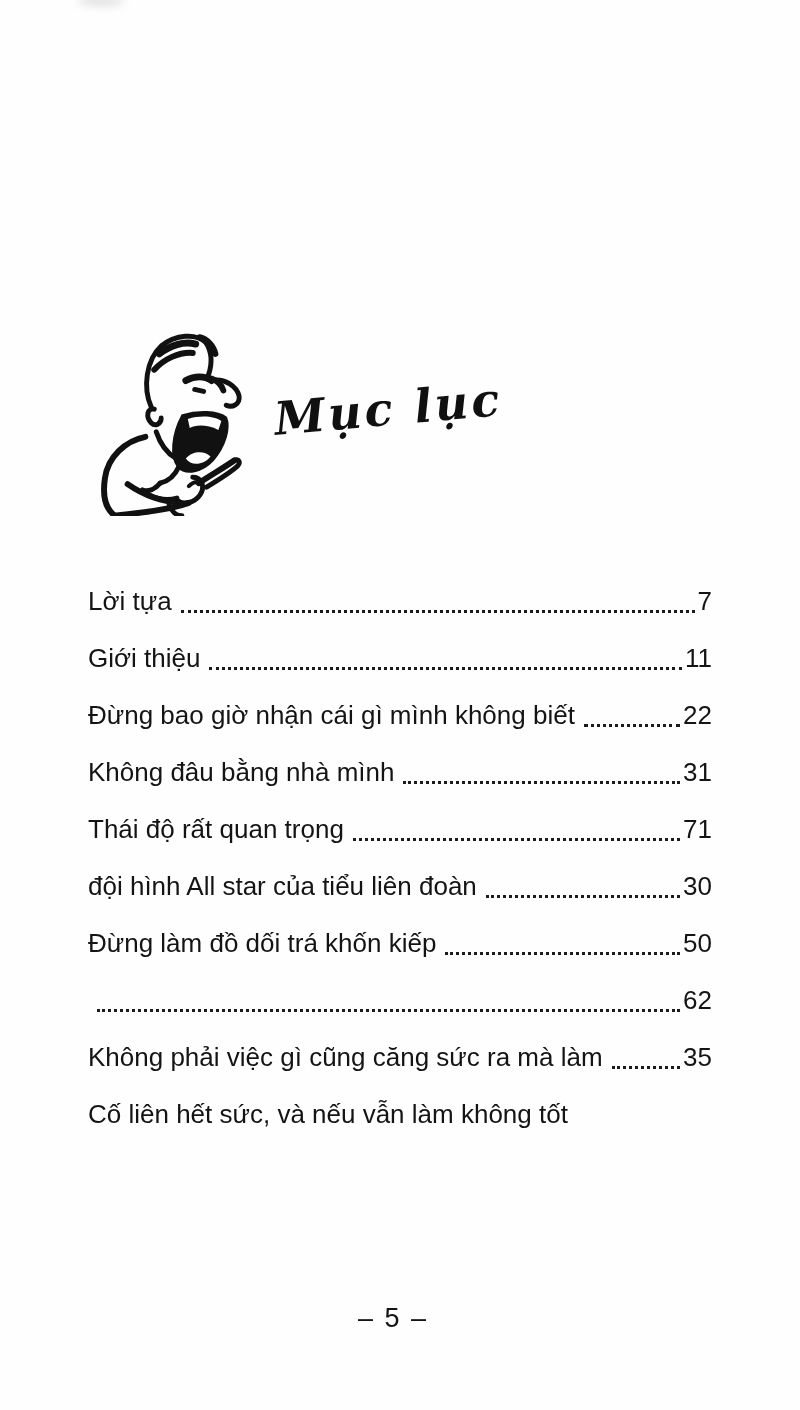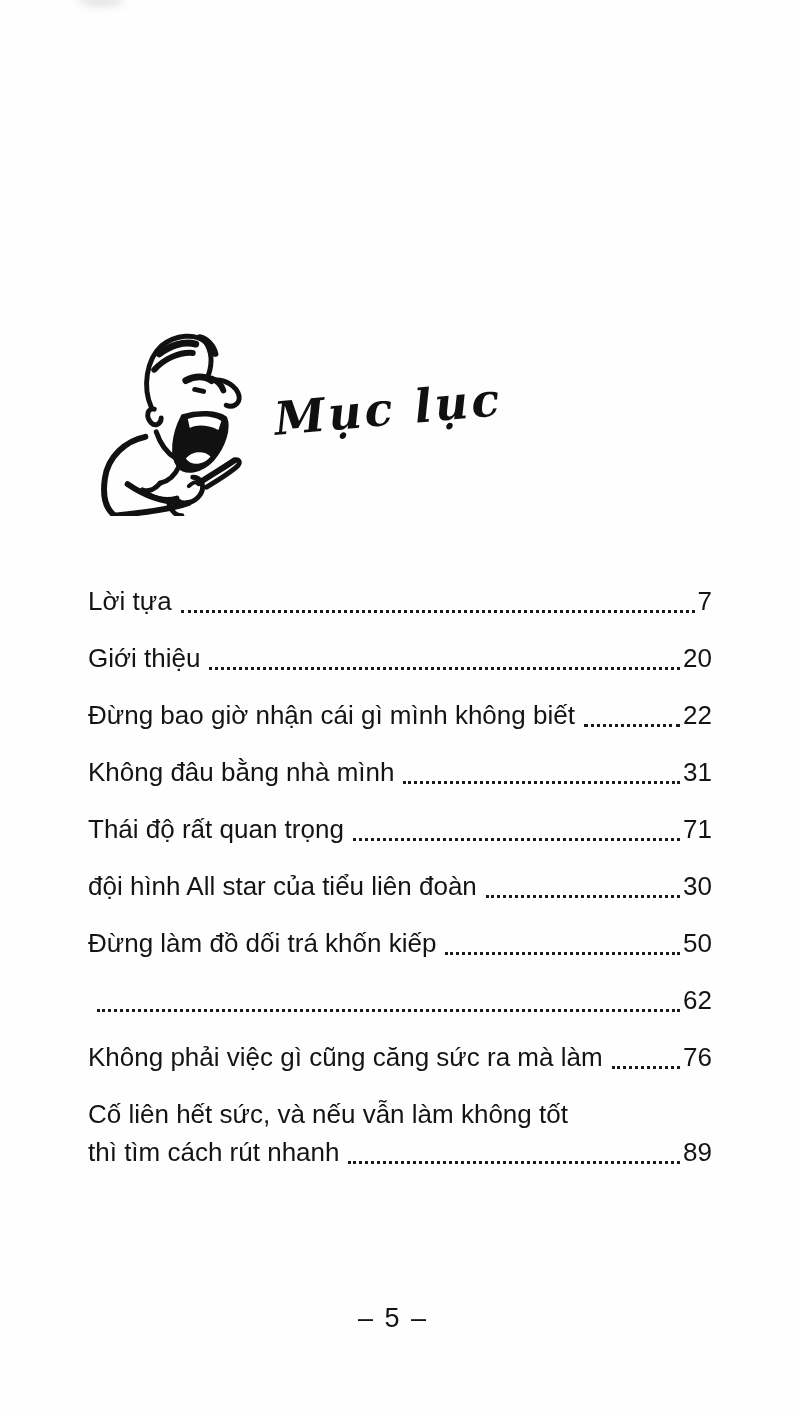--- a/index.html
+++ b/index.html
@@ -149,21 +149,21 @@
         <span class="t">Lời tựa</span>
         <span class="dots"></span>
         <span class="p">7</span>
       </div>
     </div>
 
     <div class="entry">
       <div class="line">
         <span class="t">Giới thiệu</span>
         <span class="dots"></span>
-        <span class="p">20</span>
+        <span class="p">11</span>
       </div>
     </div>
 
     <div class="entry">
       <div class="line">
         <span class="t">Đừng bao giờ nhận cái gì mình không biết</span>
         <span class="dots"></span>
         <span class="p">22</span>
       </div>
     </div>
@@ -204,32 +204,27 @@
       <div class="line">
         <span class="dots"></span>
         <span class="p">62</span>
       </div>
     </div>
 
     <div class="entry">
       <div class="line">
         <span class="t">Không phải việc gì cũng căng sức ra mà làm</span>
         <span class="dots"></span>
-        <span class="p">76</span>
+        <span class="p">35</span>
       </div>
     </div>
 
     <div class="entry">
       <div class="line">
         <span class="t">Cố liên hết sức, và nếu vẫn làm không tốt</span>
       </div>
-      <div class="line">
-        <span class="t">thì tìm cách rút nhanh</span>
-        <span class="dots"></span>
-        <span class="p">89</span>
-      </div>
     </div>
 
   </div>
 
   <div class="folio">– 5 –</div>
 
 </div>
 
 </body></html>

